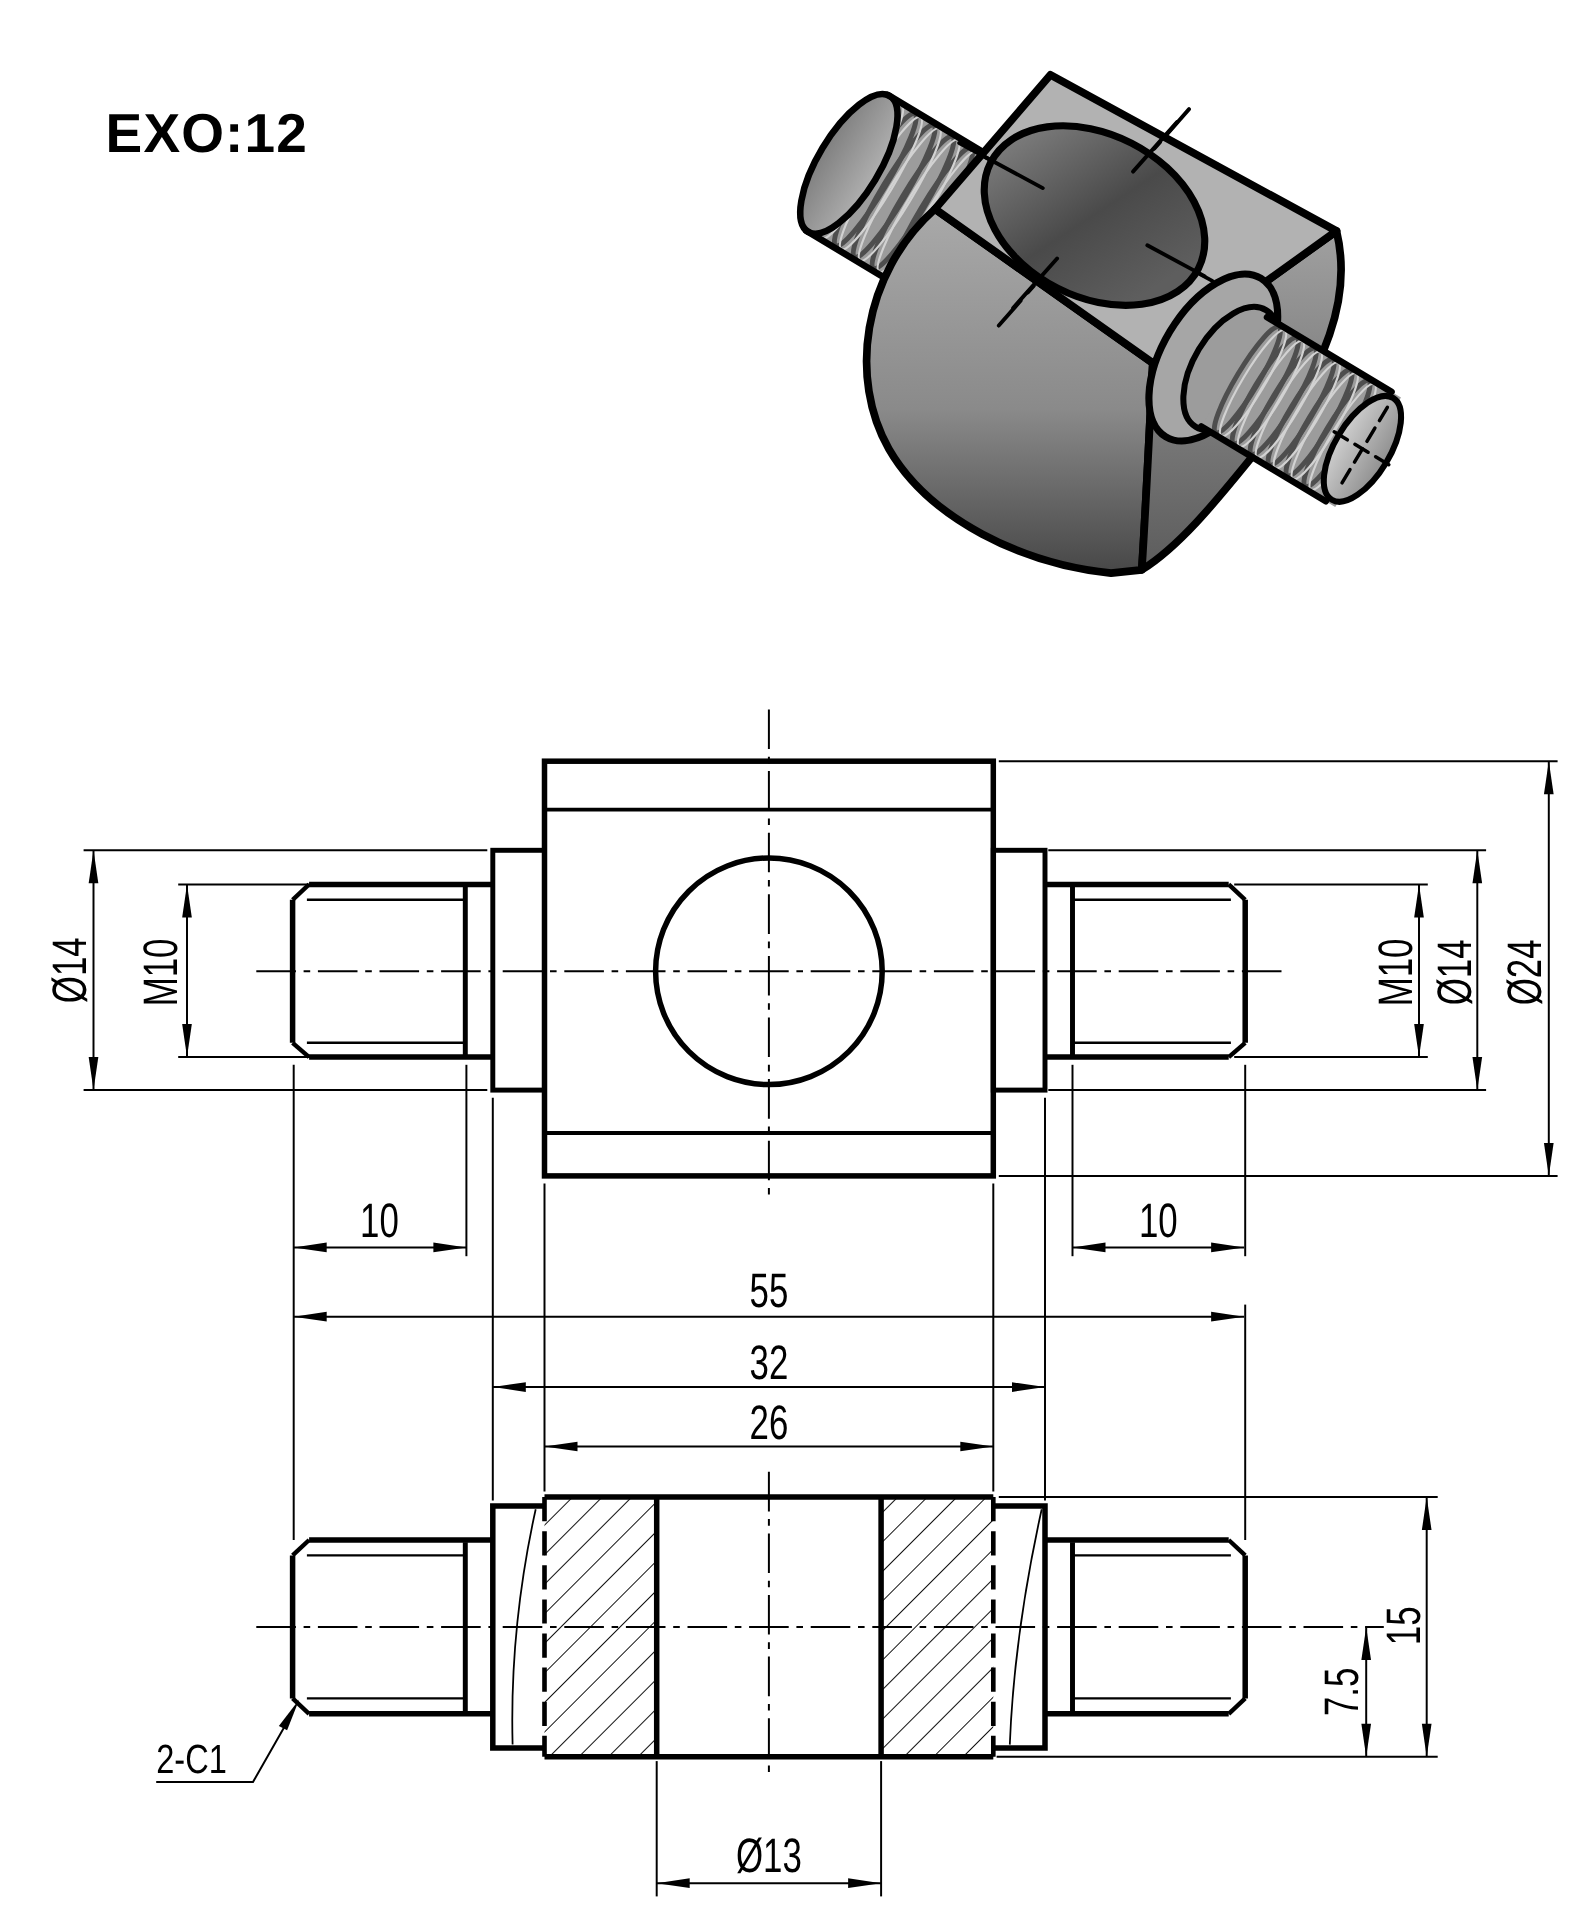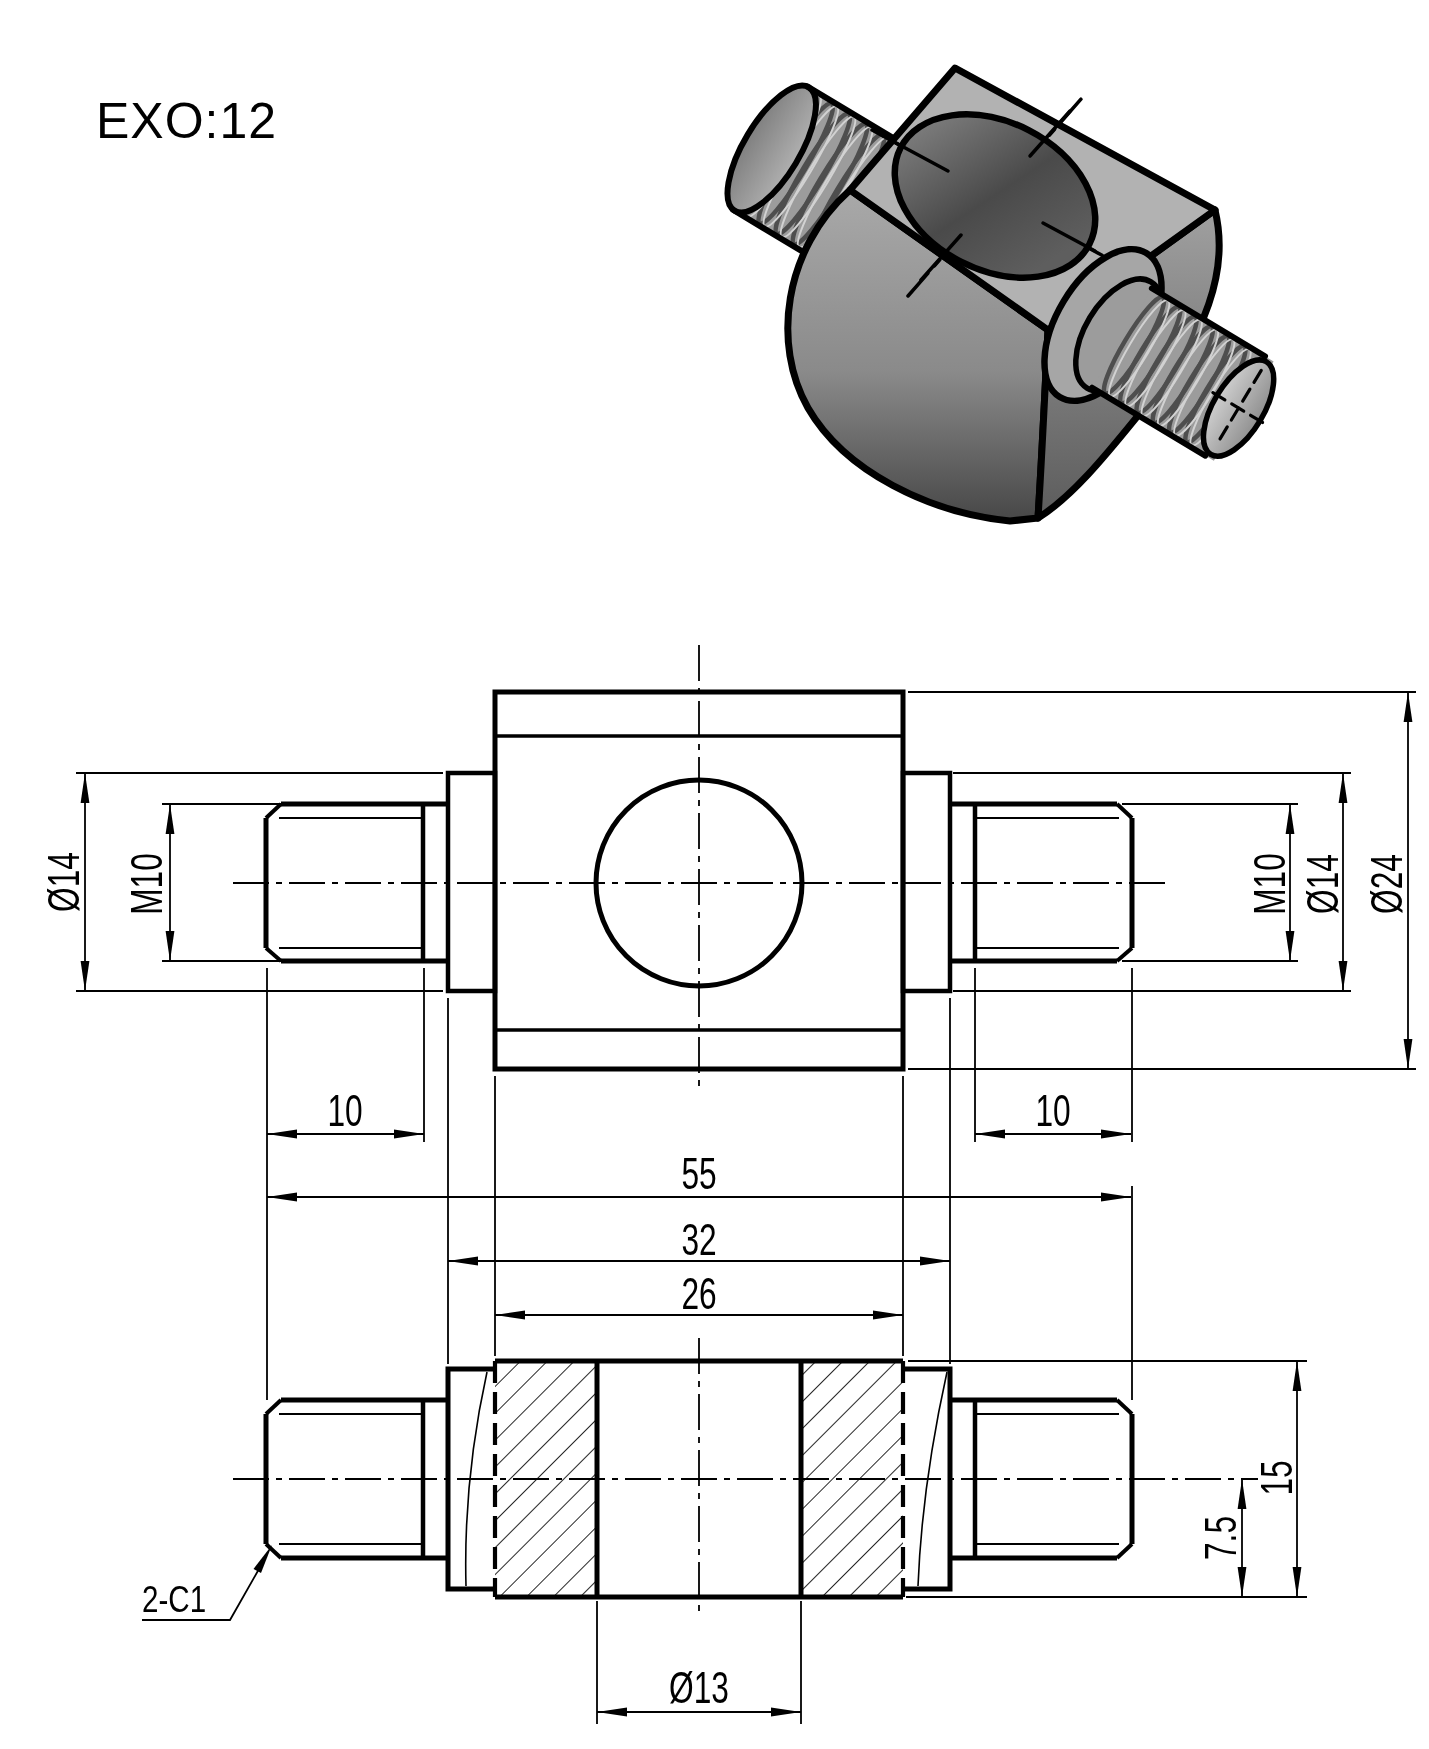--- a/index.html
+++ b/index.html
@@ -1,19 +1,19 @@
 <!DOCTYPE html>
 <html><head>
 <meta charset="utf-8">
 <style>
   html,body{margin:0;padding:0;background:#ffffff;}
   .sheet{position:relative;width:1429px;height:1749px;background:#ffffff;
          font-family:"Liberation Sans",sans-serif;overflow:hidden;}
   .sheet svg{position:absolute;left:0;top:0;}
-  .title{position:absolute;left:96px;top:92px;font-size:50px;font-weight:normal;
+  .title{position:absolute;left:96px;top:92px;font-size:50px;font-weight:bold;
          color:#000;letter-spacing:1px;white-space:nowrap;}
   .lbl{position:absolute;color:#000;font-size:44px;white-space:nowrap;
        transform:translate(-50%,-50%) scaleX(0.72);}
   .lbl.rot{transform:translate(-50%,-50%) rotate(-90deg) scaleX(0.72);}
   .lbl.leader{font-size:37px;transform:translate(0,-50%) scaleX(0.8);transform-origin:left center;}
 </style>
 </head>
 <body>
 
 <div class="sheet">

